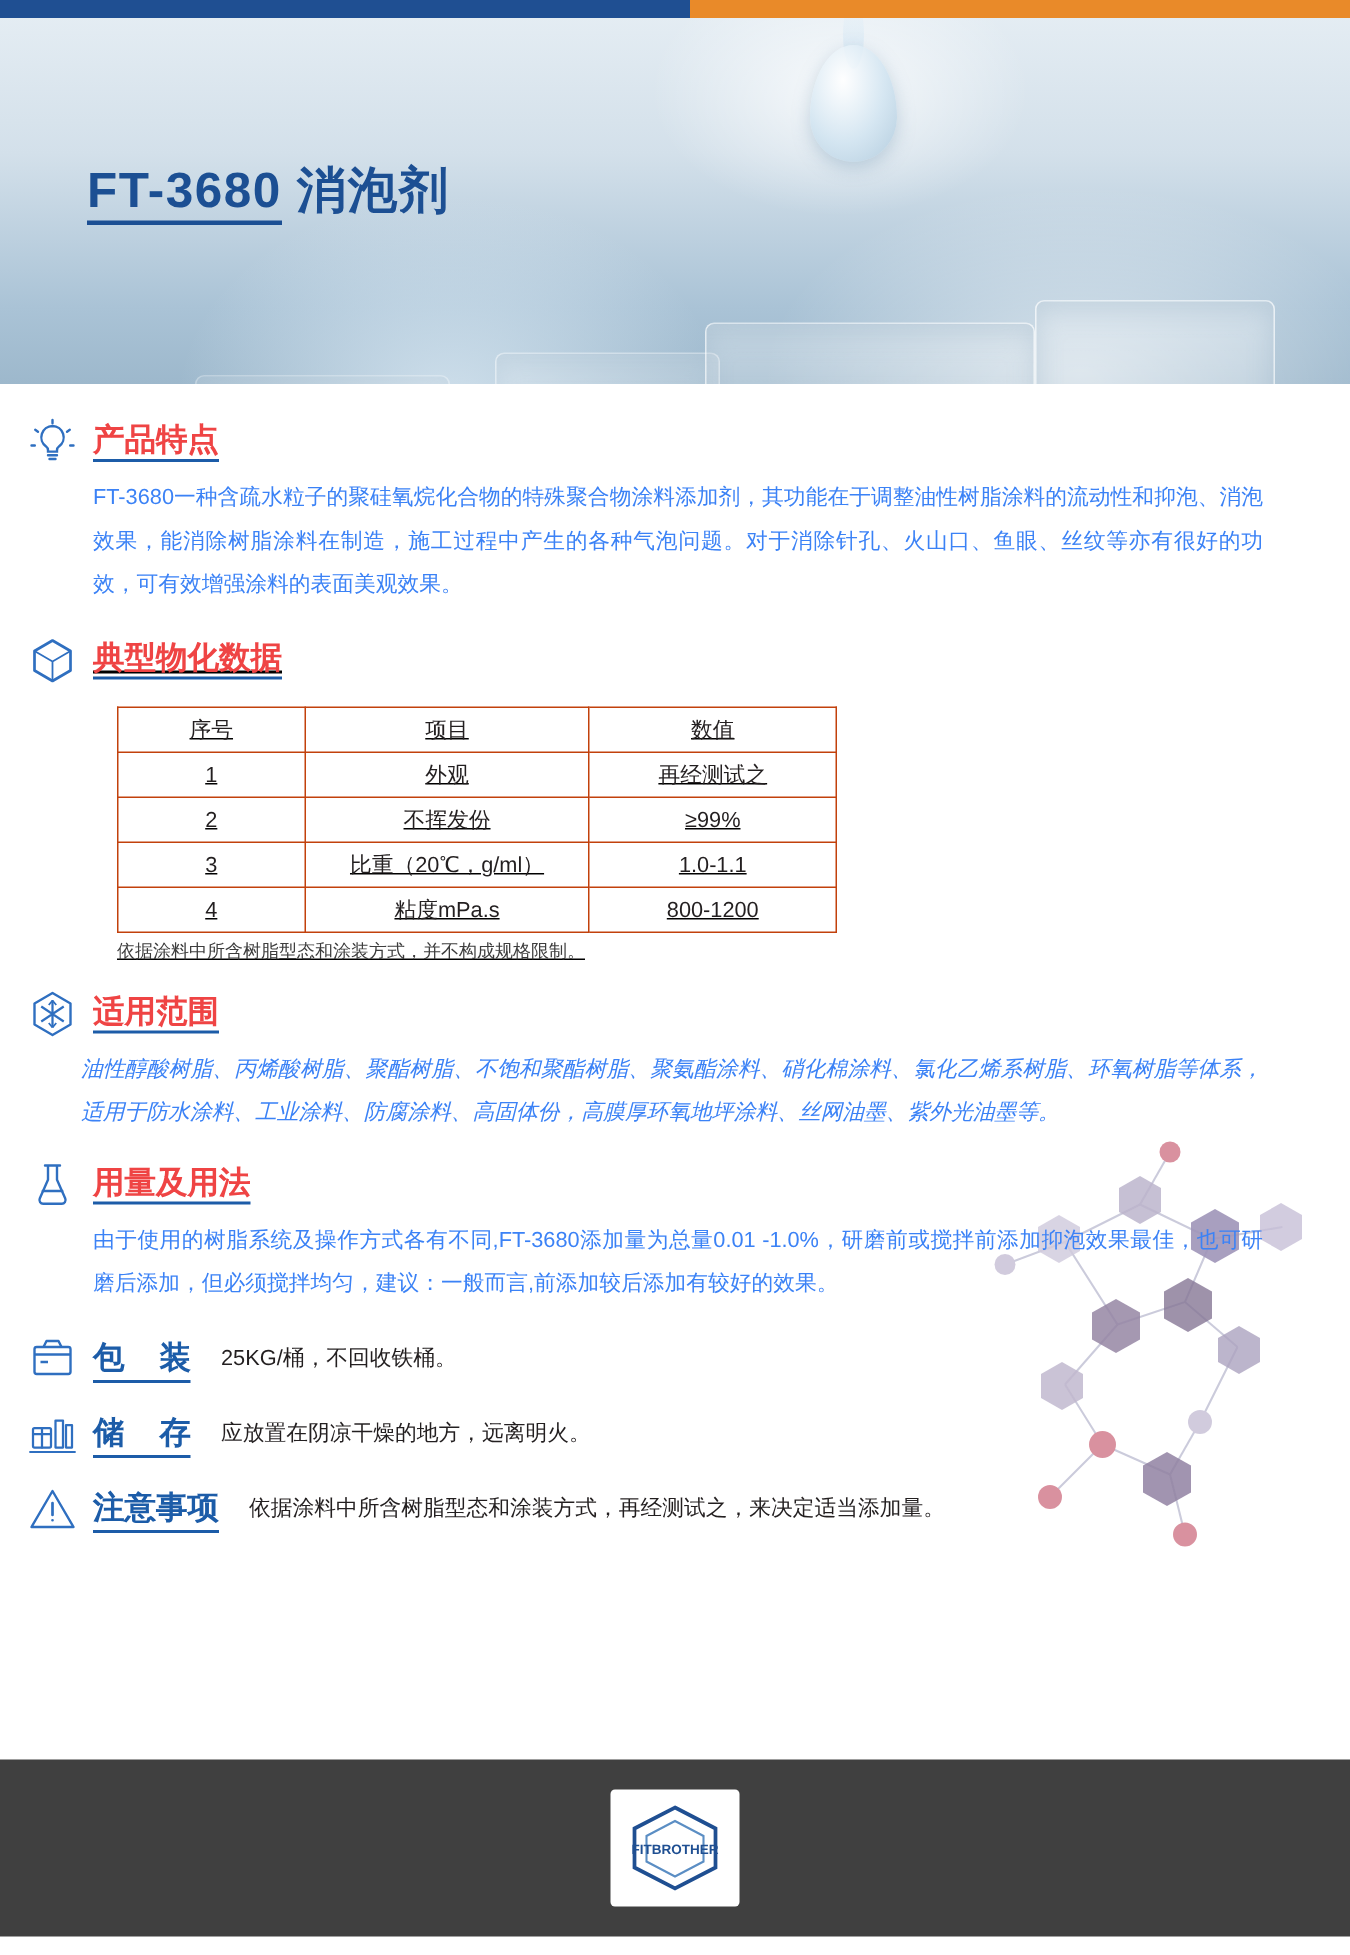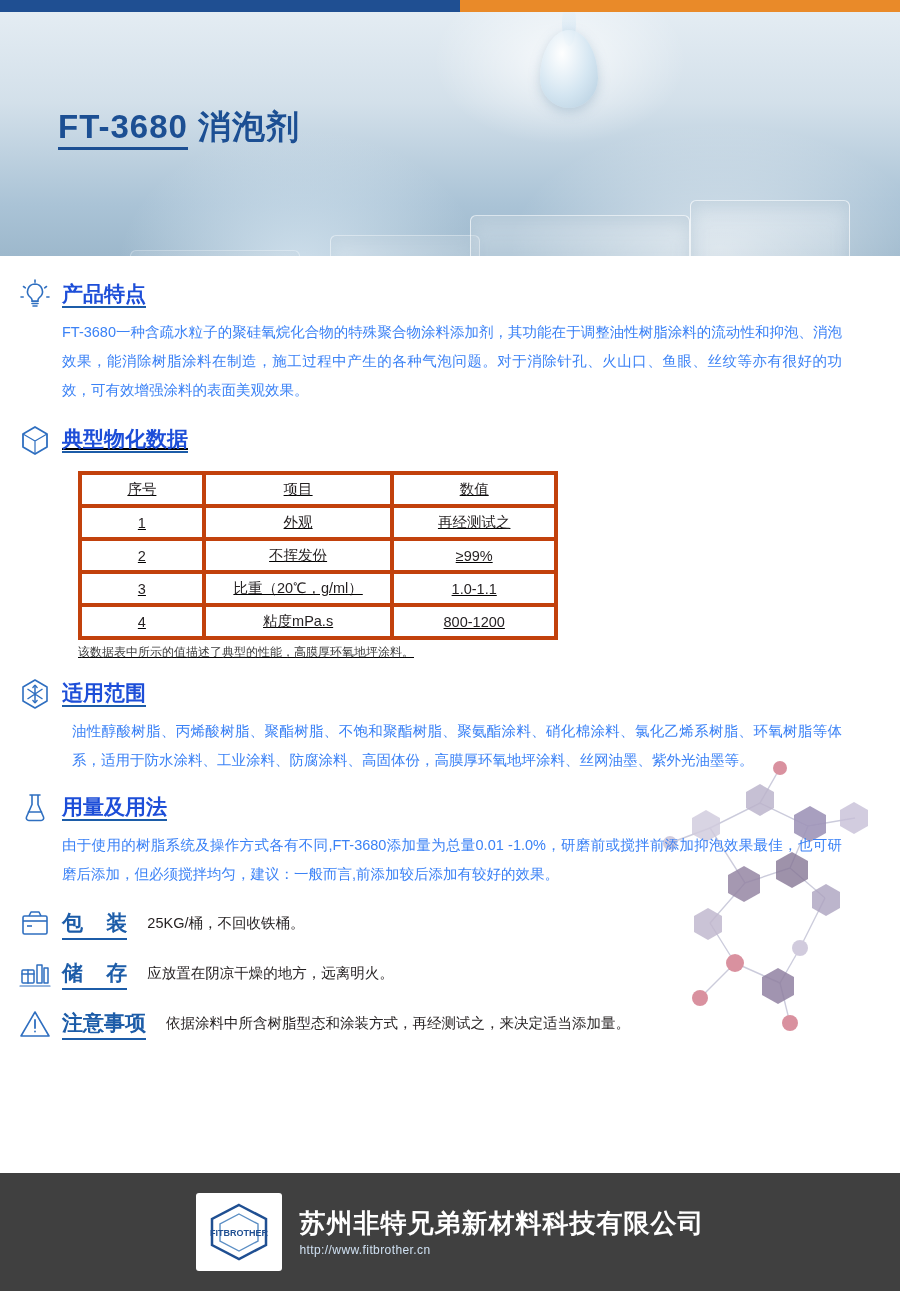--- a/index.html
+++ b/index.html
@@ -112,21 +112,21 @@
   }
   .sec-head .ico {
     width: 34px; height: 34px;
     flex: 0 0 34px;
     color: #2f6fc0;
   }
   .sec-head .ico svg { display:block; }
   .sec-title {
     font-size: 21px;
     font-weight: bold;
-    color: #1d4ed8;
+    color: #ef4444;
     border-bottom: 2px solid #1c5ca8;
     padding-bottom: 1px;
     line-height: 1.1;
   }
 
   .body-text {
     margin: 4px 58px 0 62px;
     font-size: 14.5px;
     line-height: 2.0;
     color: #3b82f6;
@@ -135,21 +135,21 @@
 
   
   .table-wrap { margin: 14px 0 0 78px; }
   table.spec {
     border-collapse: collapse;
     width: 480px;
     font-size: 14.5px;
     color: #231f20;
   }
   table.spec th, table.spec td {
-    border: 4px solid #c2410c;
+    border: 1px solid #c2410c;
     text-align: center;
     padding: 5px 4px;
     height: 30px;
     font-weight: normal;
   }
   table.spec th { font-weight: normal; }
   table.spec col.c1 { width: 125px; }
   table.spec col.c2 { width: 190px; }
   table.spec col.c3 { width: 165px; }
   .table-note {
@@ -332,35 +332,35 @@
             <td>1.0-1.1</td>
           </tr>
           <tr>
             <td>4</td>
             <td>粘度mPa.s</td>
             <td>800-1200</td>
           </tr>
         </tbody>
       </table>
     </div>
-    <div class="table-note">该数据表中所示的值描述了典型的性能，高膜厚环氧地坪涂料。</div>
+    <div class="table-note">依据涂料中所含树脂型态和涂装方式，并不构成规格限制。</div>
   </div>
 
   <div class="section" style="margin-top:16px;">
     <div class="sec-head">
       <span class="ico">
         <svg viewBox="0 0 34 34" fill="none" stroke="#2f6fc0" stroke-width="1.6" stroke-linejoin="round">
           <polygon points="17,3 29,10 29,24 17,31 5,24 5,10"></polygon>
           <path d="M17,8 L17,26 M9.5,12 L24.5,22 M24.5,12 L9.5,22" stroke-width="1.5"></path>
           <path d="M17,8 l-2.5,3 M17,8 l2.5,3 M17,26 l-2.5,-3 M17,26 l2.5,-3" stroke-width="1.2"></path>
         </svg>
       </span>
       <span class="sec-title">适用范围</span>
     </div>
-    <div class="body-text" style="margin-left:72px;">油性醇酸树脂、丙烯酸树脂、聚酯树脂、不饱和聚酯树脂、聚氨酯涂料、硝化棉涂料、氯化乙烯系树脂、环氧树脂等体系，适用于防水涂料、工业涂料、防腐涂料、高固体份，高膜厚环氧地坪涂料、丝网油墨、紫外光油墨等。</div>
+    <div class="body-text" style="margin-left:54px;font-style:italic;">油性醇酸树脂、丙烯酸树脂、聚酯树脂、不饱和聚酯树脂、聚氨酯涂料、硝化棉涂料、氯化乙烯系树脂、环氧树脂等体系，适用于防水涂料、工业涂料、防腐涂料、高固体份，高膜厚环氧地坪涂料、丝网油墨、紫外光油墨等。</div>
   </div>
 
   <div class="section" style="margin-top:16px;">
     <div class="sec-head">
       <span class="ico">
         <svg viewBox="0 0 34 34" fill="none" stroke="#2f6fc0" stroke-width="1.6" stroke-linejoin="round" stroke-linecap="round">
           <path d="M12 4h10M14 4v9.5L8.5 26a2.5 2.5 0 0 0 2.3 3.5h12.4A2.5 2.5 0 0 0 25.5 26L20 13.5V4"></path>
           <path d="M10.5 21h13"></path>
         </svg>
       </span>
@@ -411,17 +411,13 @@
 
 <div class="footer-rule"></div>
 <div class="footer">
   <div class="logo-box">
     <svg class="hexlogo" viewBox="0 0 70 62">
       <polygon points="35,4 62,18 62,44 35,58 8,44 8,18" fill="none" stroke="#1f4f92" stroke-width="2.5"></polygon>
       <polygon points="35,13 54,23 54,40 35,50 16,40 16,23" fill="none" stroke="#5b8ec4" stroke-width="1.4"></polygon>
       <text x="35" y="35" font-size="9" font-family="Liberation Sans, sans-serif" fill="#1f4f92" text-anchor="middle" font-weight="bold">FITBROTHER</text>
     </svg>
   </div>
-  <div class="footer-text">
-    <div class="footer-name">苏州非特兄弟新材料科技有限公司</div>
-    <div class="footer-url">http://www.fitbrother.cn</div>
-  </div>
 </div>
 
 </body></html>

